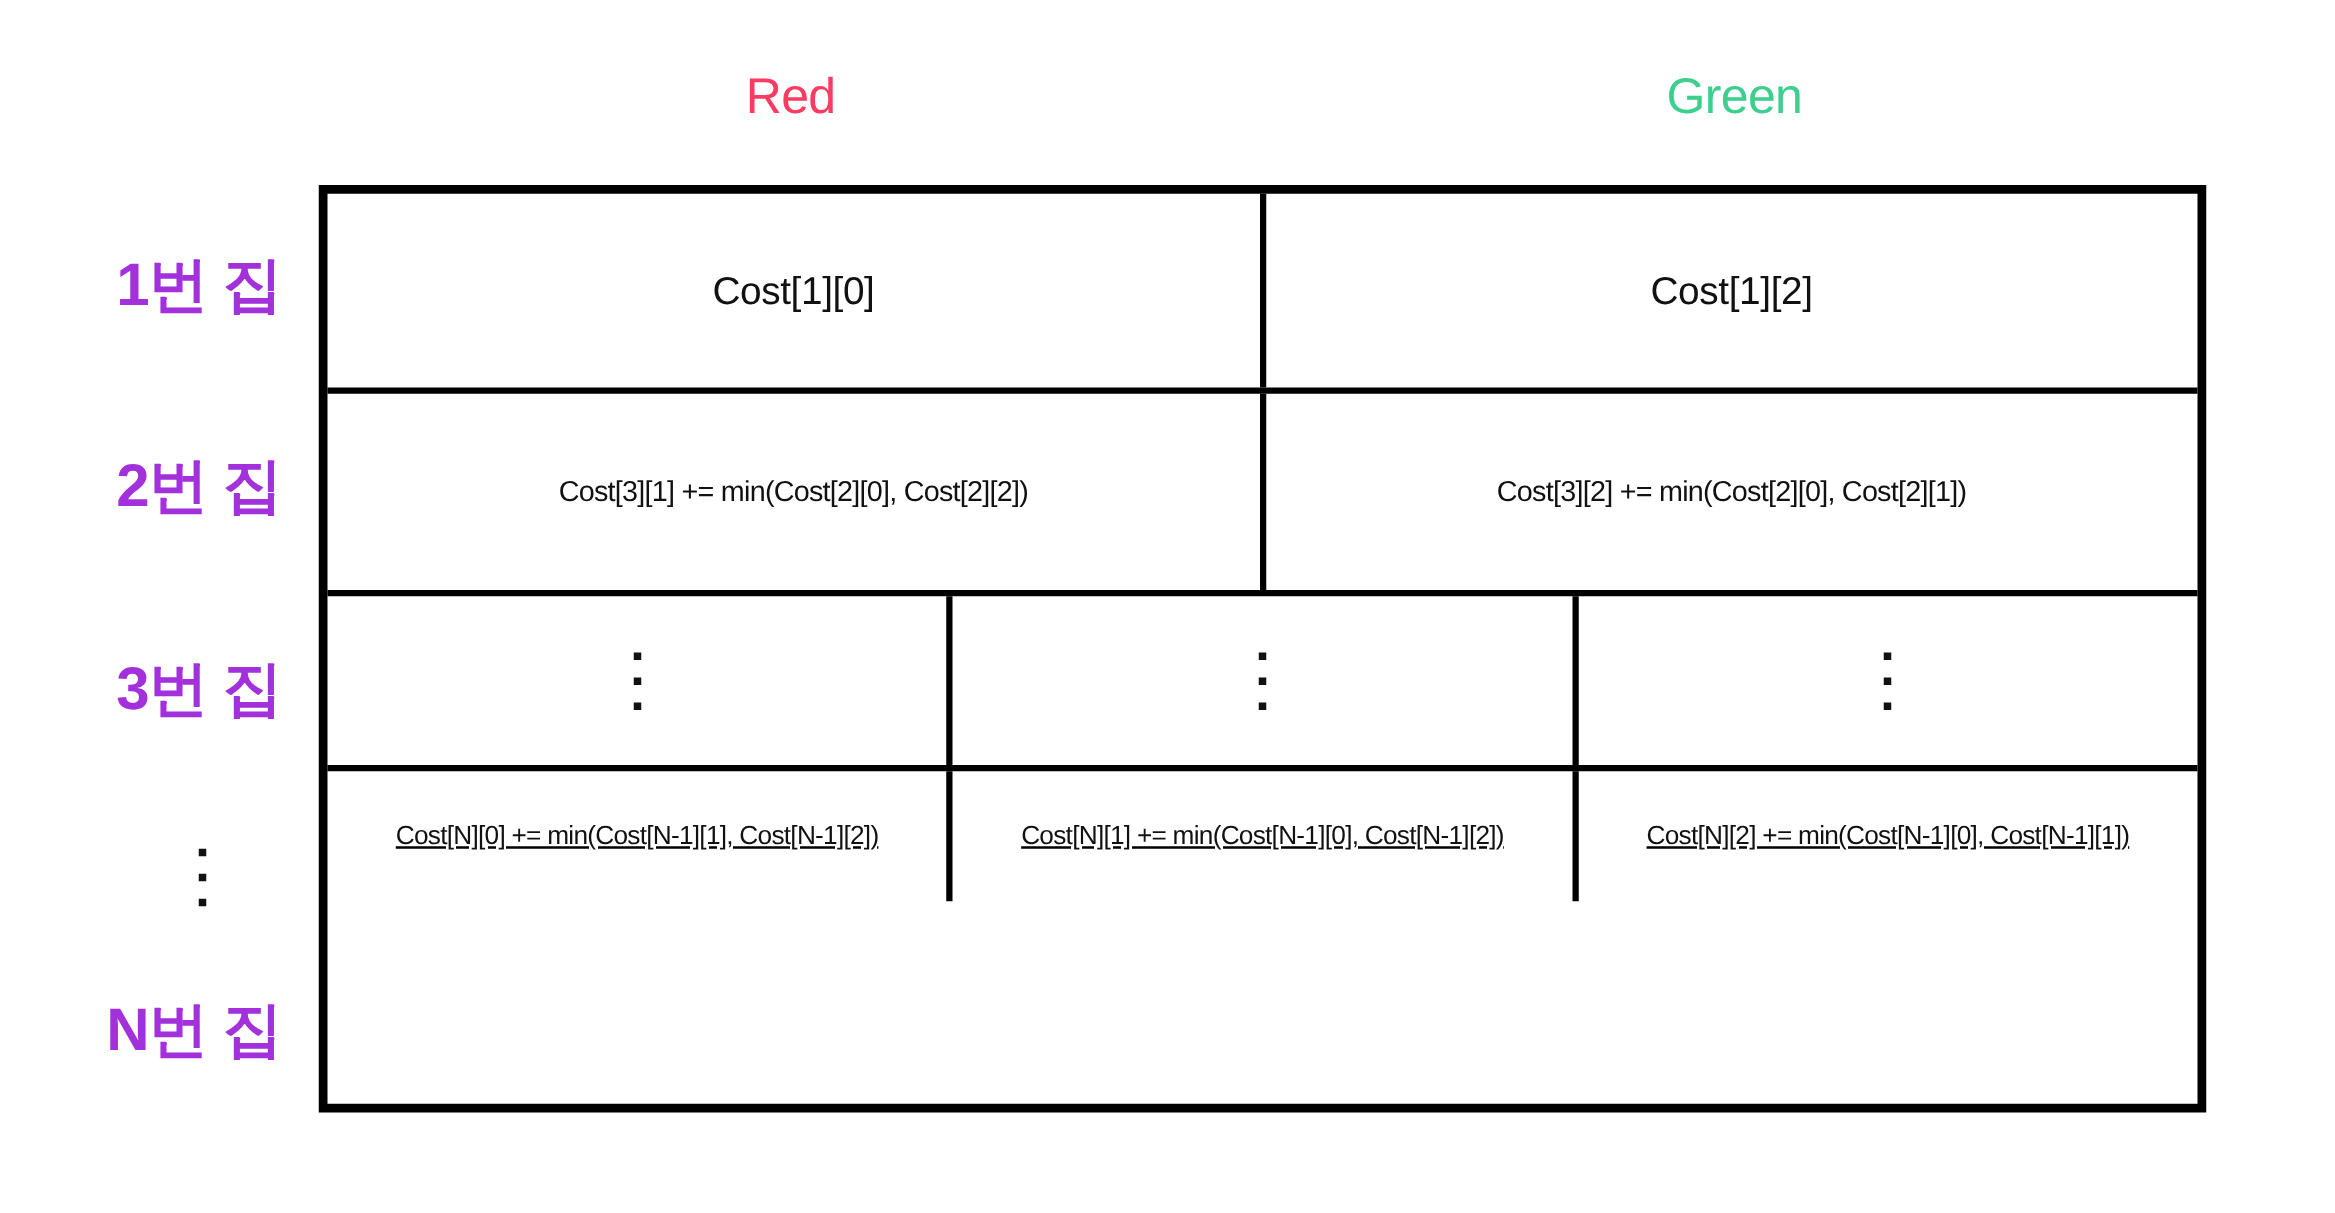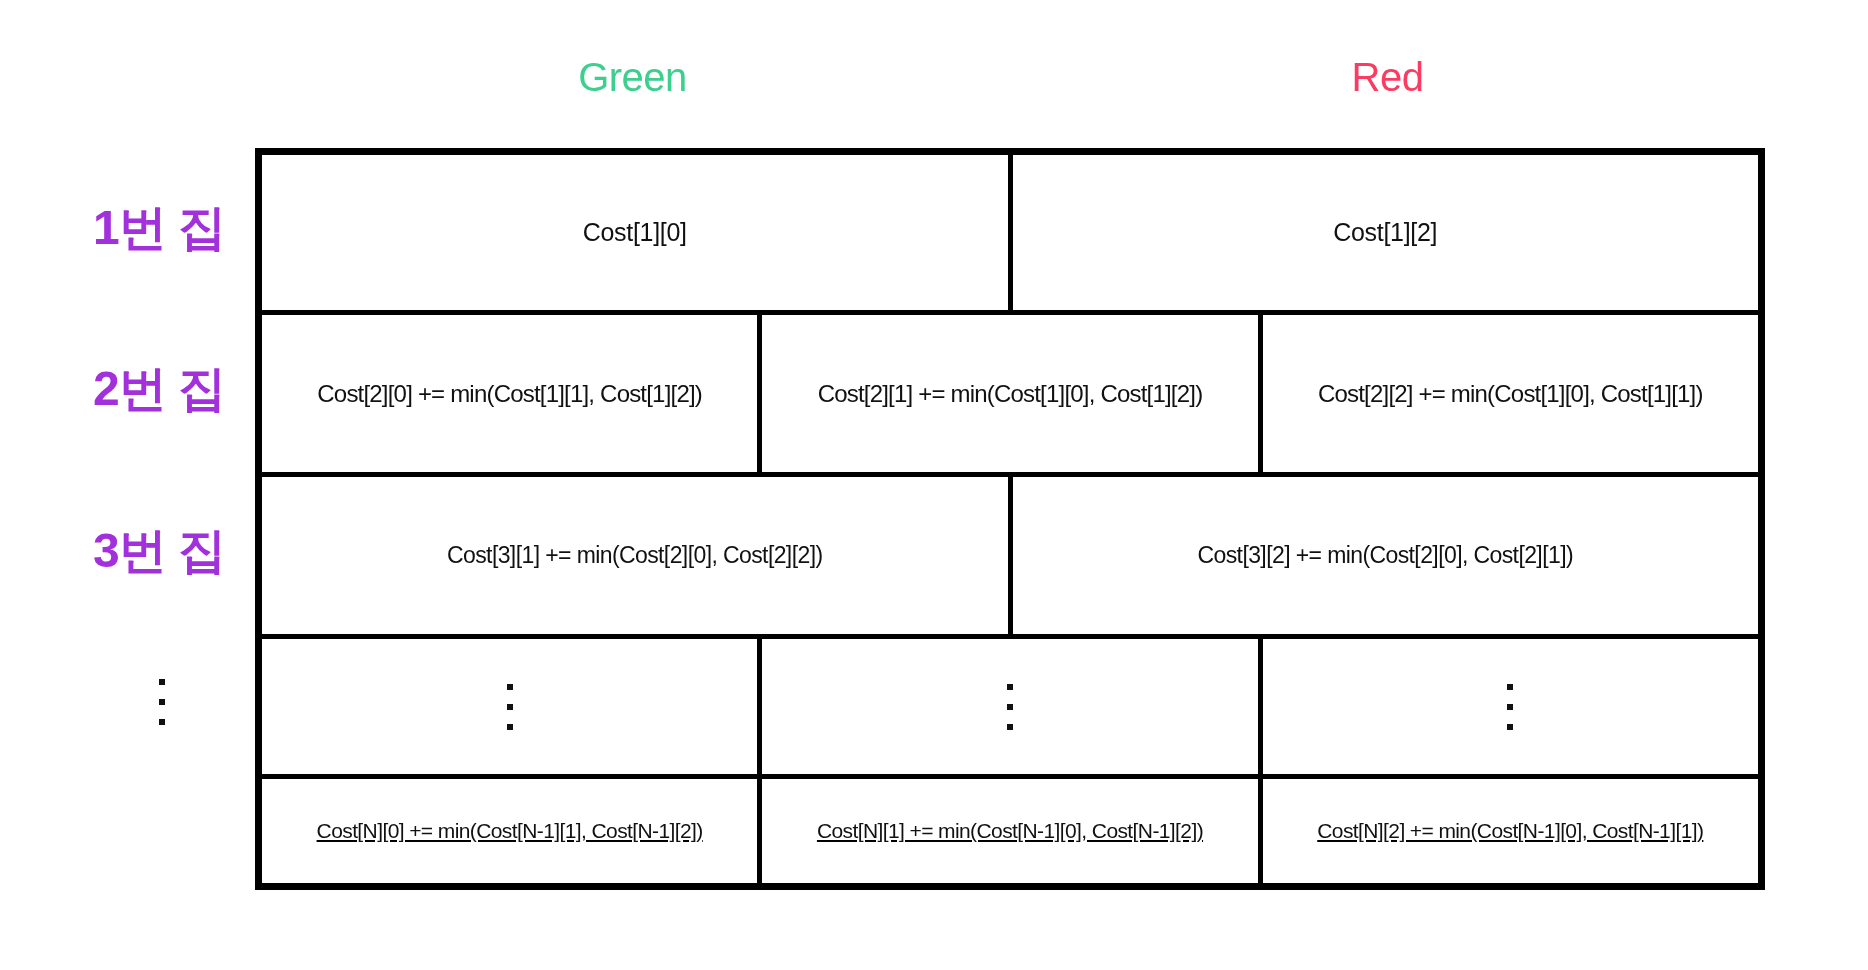--- a/index.html
+++ b/index.html
@@ -121,69 +121,65 @@
     justify-content: center;
     text-align: center;
     color: #111111;
     white-space: nowrap;
     overflow: hidden;
   }
   .mcell:last-child { border-right: none; text-align: center; }
 
   
   .r1 { height: 160px; }
-  .r1 .mcell { font-size: 25px; letter-spacing: -0.3px; }
+  .r1 .mcell { font-size: 31px; letter-spacing: -0.3px; }
 
   .r2 { height: 162px; }
   .r2 .mcell { font-size: 24px; letter-spacing: -0.8px; }
 
   .r3 { height: 162px; }
   .r3 .mcell { font-size: 23px; letter-spacing: -0.6px; }
 
   .rdots { height: 140px; }
   .rdots .mcell { font-size: 34px; }
 
   .rn { height: 104px; }
   .rn .mcell { font-size: 21px; letter-spacing: -0.6px; }
 </style>
 </head>
 <body>
 
 <div id="page">
 
   <div class="col-headers">
+    <div class="col-header red">Red</div>
     <div class="col-header green">Green</div>
-    <div class="col-header red">Red</div>
   </div>
 
   <div class="row-labels">
     <div class="row-label r1">1번 집</div>
     <div class="row-label r2">2번 집</div>
     <div class="row-label r3">3번 집</div>
     <div class="row-label dots rdots">
       <span class="vdots">
           <i></i>
           <i></i>
           <i></i>
         </span>
     </div>
+    <div class="row-label rn">N번 집</div>
   </div>
 
   <div class="matrix">
 
     <div class="mrow r1">
       <div class="mcell">Cost[1][0]</div>
       <div class="mcell">Cost[1][2]</div>
     </div>
 
-    <div class="mrow r2">
-      <div class="mcell">Cost[2][0] += min(Cost[1][1], Cost[1][2])</div>
-      <div class="mcell">Cost[2][1] += min(Cost[1][0], Cost[1][2])</div>
-      <div class="mcell">Cost[2][2] += min(Cost[1][0], Cost[1][1])</div>
-    </div>
 
     <div class="mrow r3">
       <div class="mcell">Cost[3][1] += min(Cost[2][0], Cost[2][2])</div>
       <div class="mcell">Cost[3][2] += min(Cost[2][0], Cost[2][1])</div>
     </div>
 
     <div class="mrow rdots">
       <div class="mcell">
         <span class="vdots">
             <i></i>

